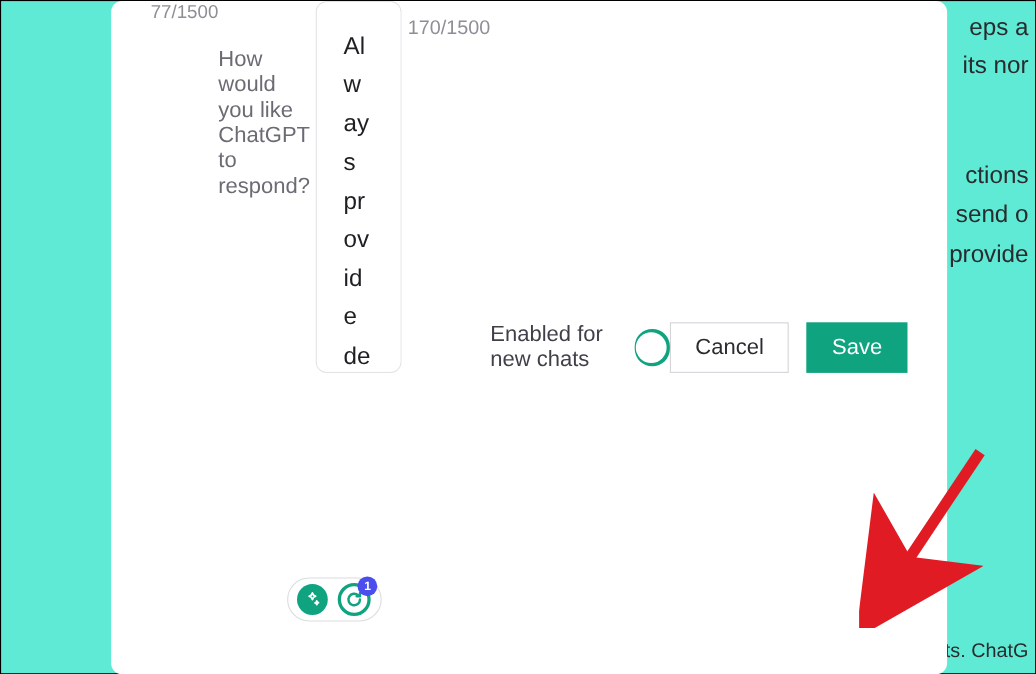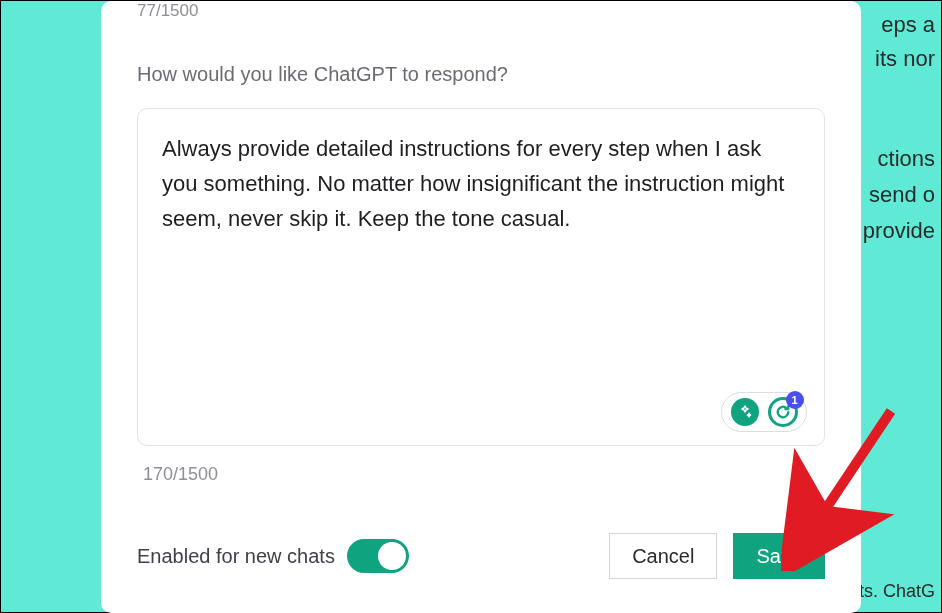--- a/index.html
+++ b/index.html
@@ -22,21 +22,21 @@
       position: absolute;
       left: 100px;
       top: 0;
       width: 760px;
       height: 612px;
       background: #fff;
       border-radius: 10px;
       padding: 0 36px 30px 36px;
       color: #2a2b2e;
       display: flex;
-      flex-direction: column;
+      flex-direction: row;
     }
     .prev-counter {
       font-size: 17px;
       color: #8e8e96;
       margin-top: 0;
       padding-top: 0;
     }
     .question-label {
       font-size: 20px;
       color: #6b6b74;
@@ -122,21 +122,21 @@
     }
     .footer-row {
       display: flex;
       align-items: center;
       justify-content: space-between;
       margin-top: 48px;
     }
     .left-footer {
       display: flex;
       align-items: center;
-      gap: 12px;
+      gap: 28px;
       justify-content: space-between;
     }
     .toggle-label {
       font-size: 20px;
       color: #40404a;
     }
     .toggle {
       width: 62px;
       height: 34px;
       background: #10a37f;

